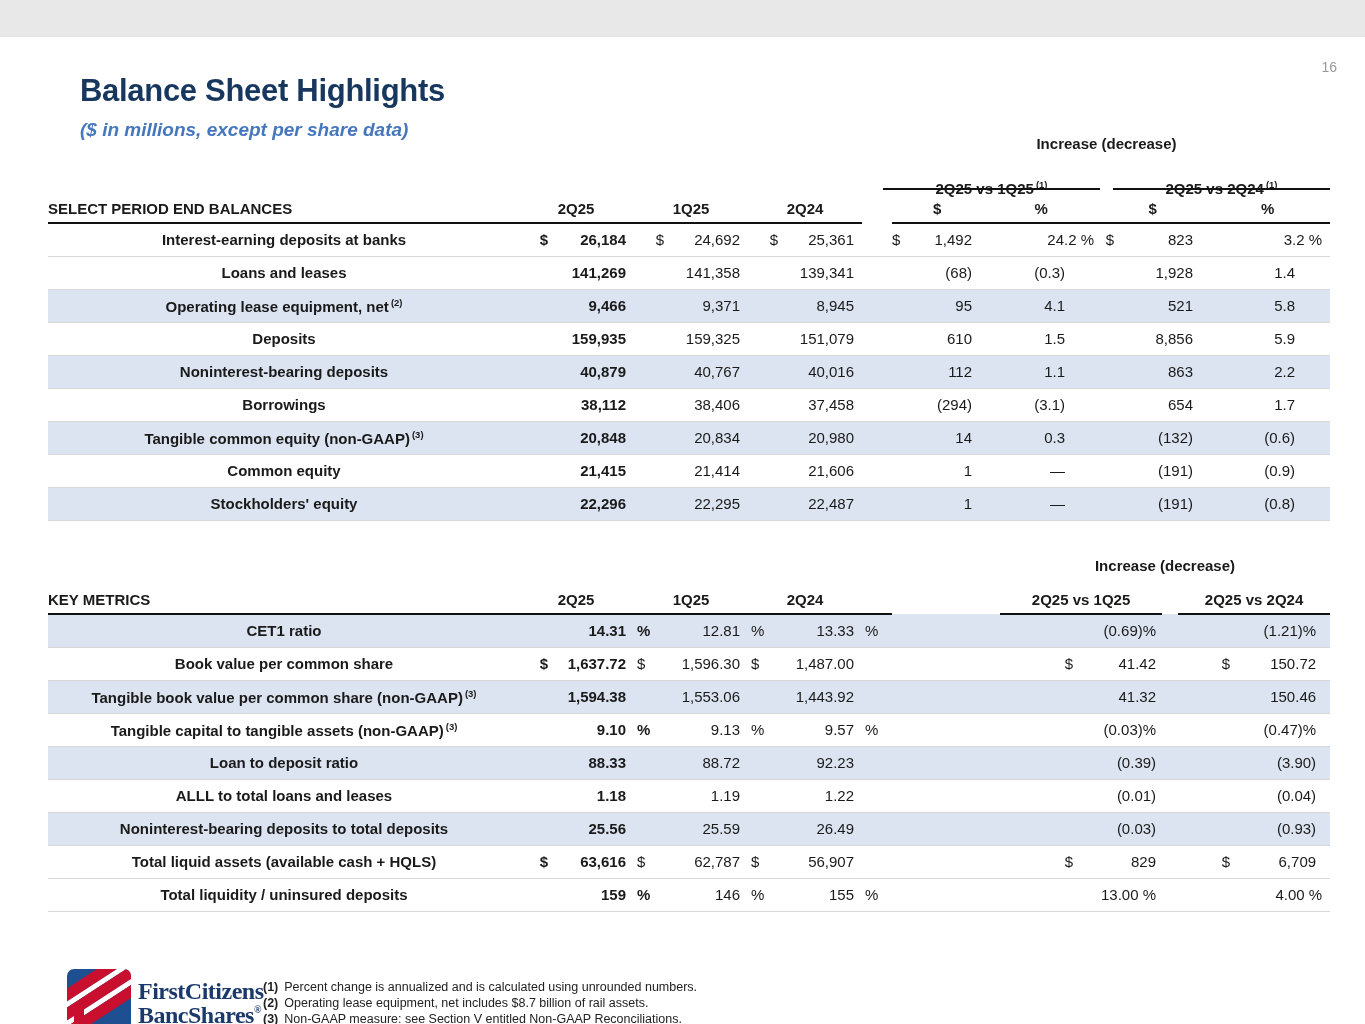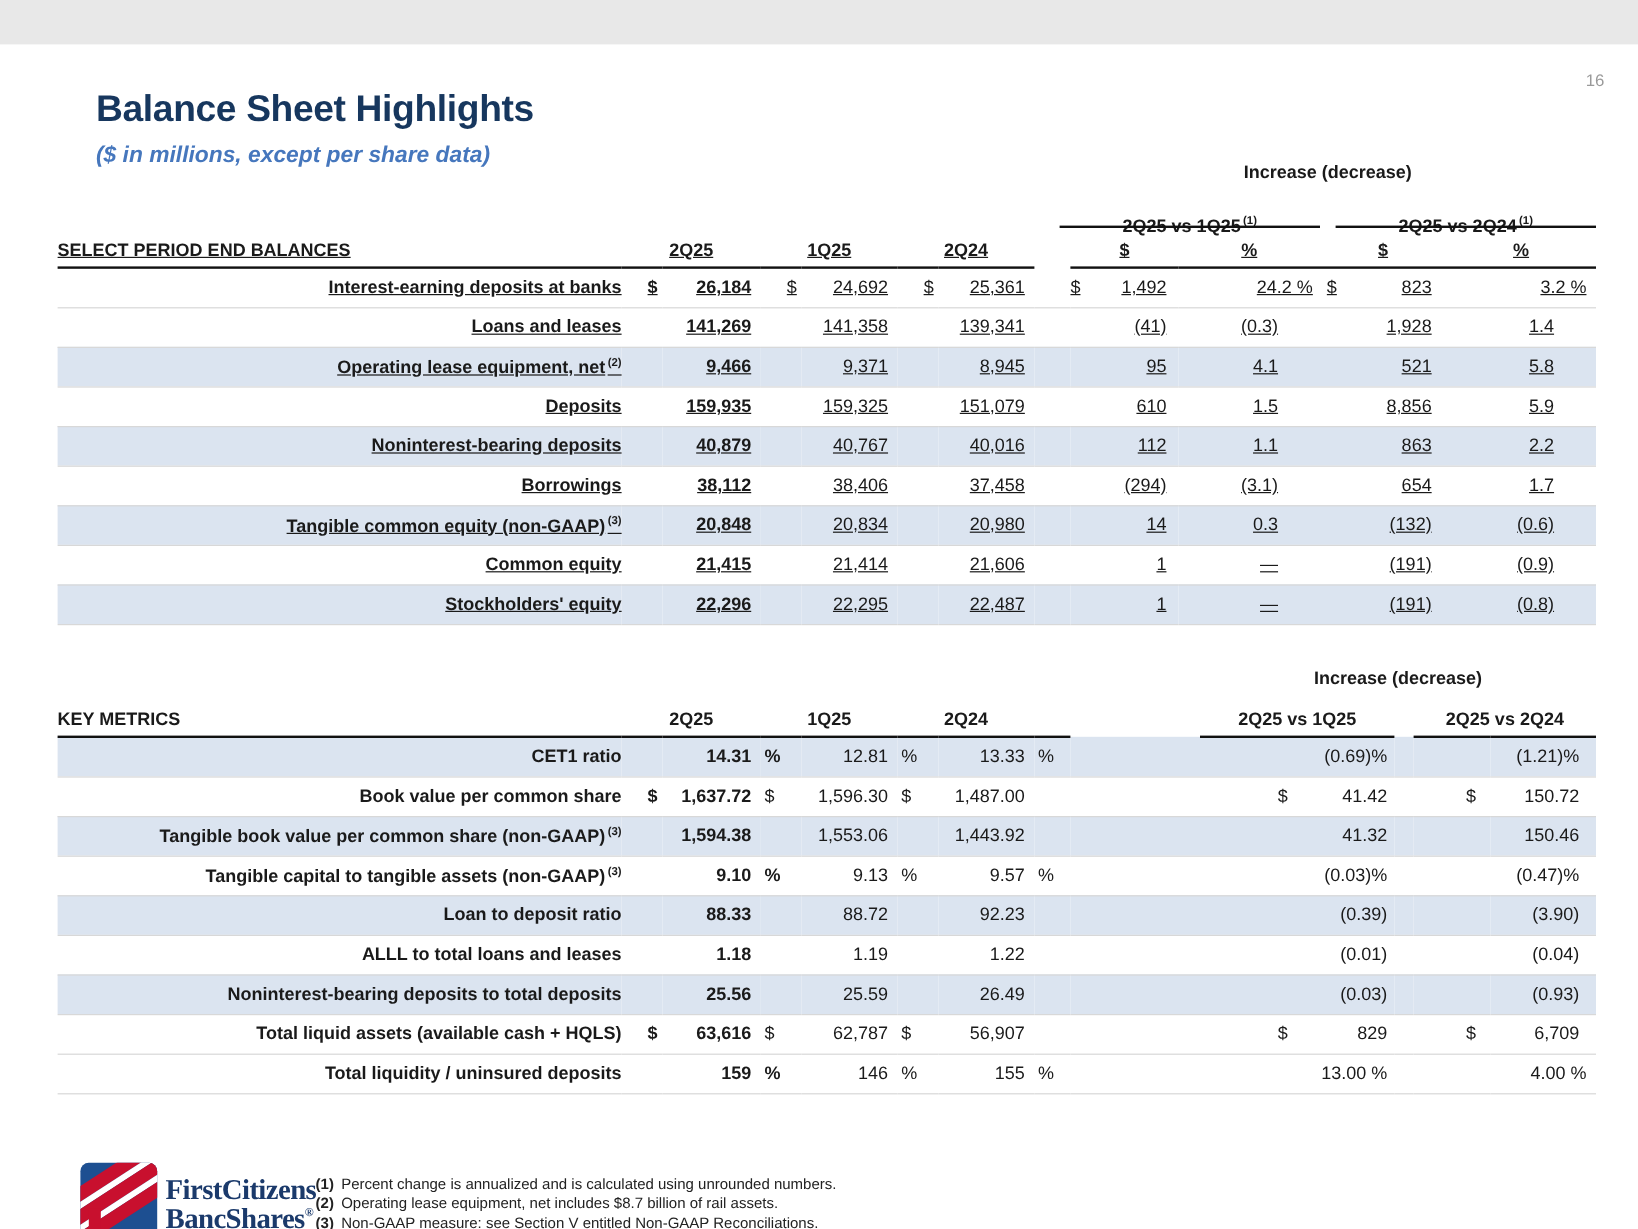--- a/index.html
+++ b/index.html
@@ -22,32 +22,32 @@
   .inc2{left:1000px;top:520px;width:330px;}
   .vs-text{position:absolute;top:142px;font-size:15px;font-weight:bold;text-align:center;white-space:nowrap;}
   .vs1{left:883px;width:217px;}
   .vs2{left:1113px;width:217px;}
   .vs-line{position:absolute;top:151px;height:2px;background:var(--rule-black);}
   .vsl1{left:883px;width:217px;}
   .vsl2{left:1113px;width:217px;}
   sup{font-size:9.5px;font-weight:bold;vertical-align:super;margin-left:2px;}
 
   table{position:absolute;left:48px;width:1282px;border-collapse:collapse;table-layout:fixed;}
-  #balances-table{top:158px;text-decoration:underline;}
+  #balances-table{top:158px;}
   #metrics-table{top:549px;}
   th,td{font-size:15px;white-space:nowrap;overflow:visible;vertical-align:middle;}
   thead th{height:28px;font-weight:bold;vertical-align:bottom;padding-bottom:5px;}
   thead th.hu{border-bottom:2.5px solid var(--rule-black);}
   th.sec{text-align:left;}
   th.per{text-align:center;}
   th.sub{text-align:center;}
   tbody td{height:33px;}
   tbody tr{border-bottom:1px solid var(--separator);}
   tr.shaded{background:var(--row-shade);}
-  td.lbl{text-align:right;font-weight:bold;padding-left:2px;}
+  td.lbl{text-align:center;font-weight:bold;padding-left:2px;}
   .b{font-weight:bold;}
   td.cur,td.val{text-align:right;}
   td.d1,td.d2,td.d3{padding-right:4px;}
   td.d4{padding-right:20px;}
   td.d5{padding-right:26px;}
   td.d4m,td.d5m{padding-right:12px;}
   td.v1,td.v2,td.v3{padding-right:8px;}
   td.v4{padding-right:10px;}
   td.p1{padding-right:35px;}
   td.p1.pct-sfx{padding-right:6px;}
@@ -129,21 +129,21 @@
         <tr>
           <td class="lbl"><span>Loans and leases</span></td>
           <td class="cur b d1"></td>
           <td class="val b v1">141,269</td>
           <td class="cur d2"></td>
           <td class="val v2">141,358</td>
           <td class="cur d3"></td>
           <td class="val v3">139,341</td>
           <td class="gap"></td>
           <td class="cur d4"></td>
-          <td class="val v4">(41)</td>
+          <td class="val v4">(68)</td>
           <td class="val p1">(0.3)</td>
           <td class="cur d5"></td>
           <td class="val v5">1,928</td>
           <td class="val p2">1.4</td>
         </tr>
         <tr class="shaded">
           <td class="lbl"><span>Operating lease equipment, net</span><sup>(2)</sup></td>
           <td class="cur b d1"></td>
           <td class="val b v1">9,466</td>
           <td class="cur d2"></td>

